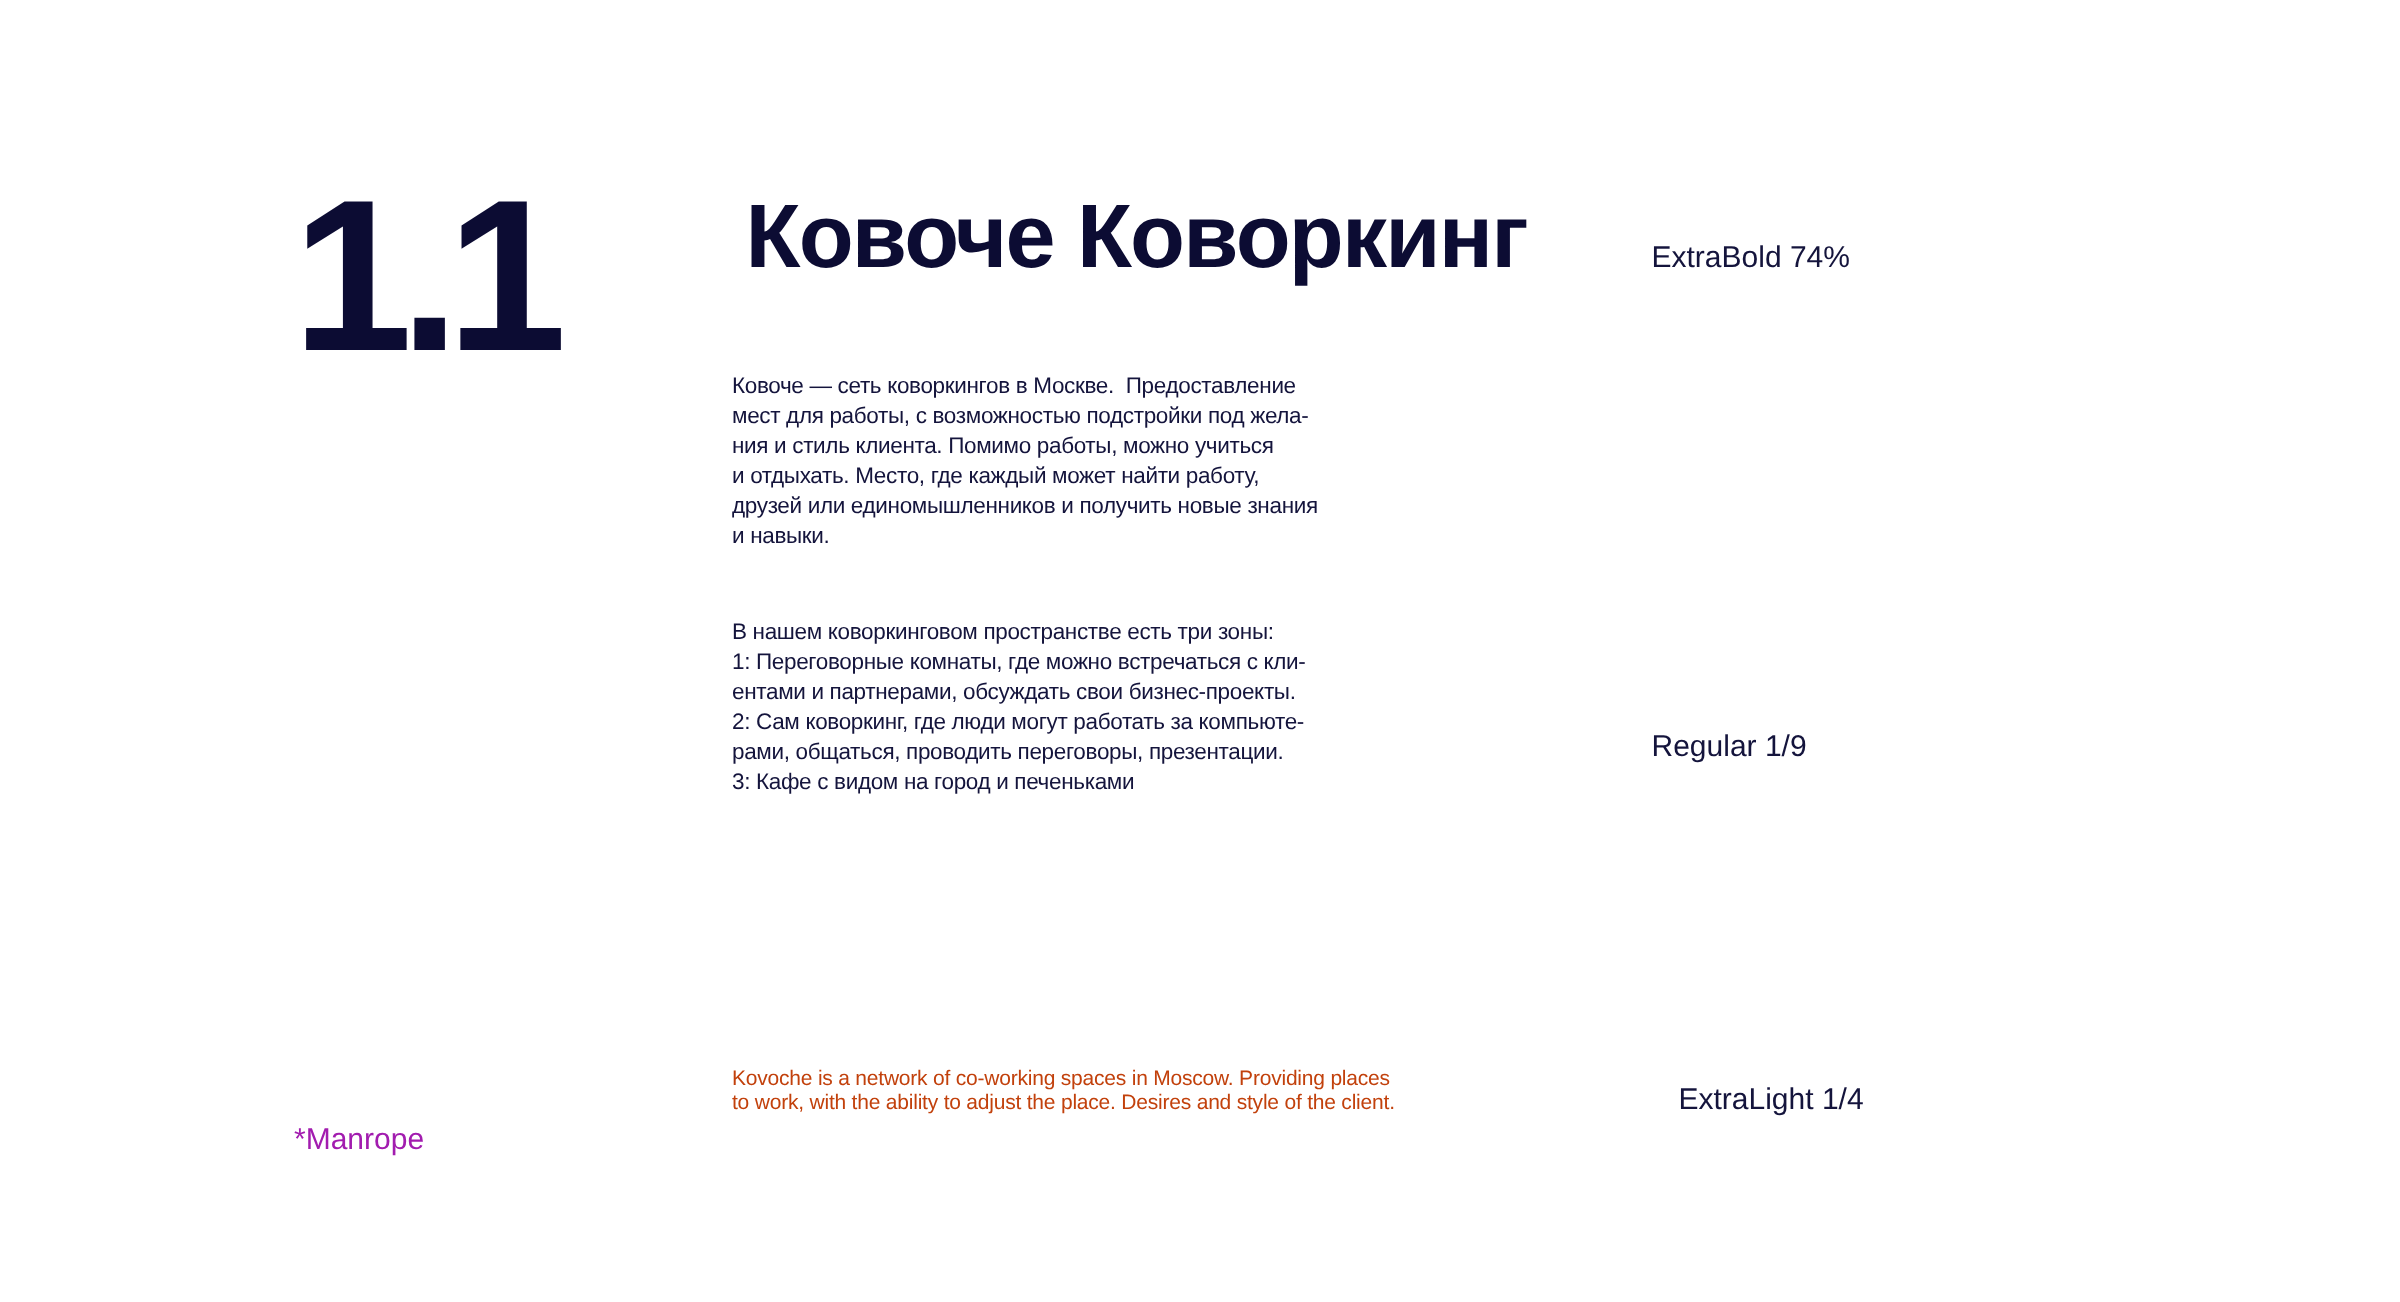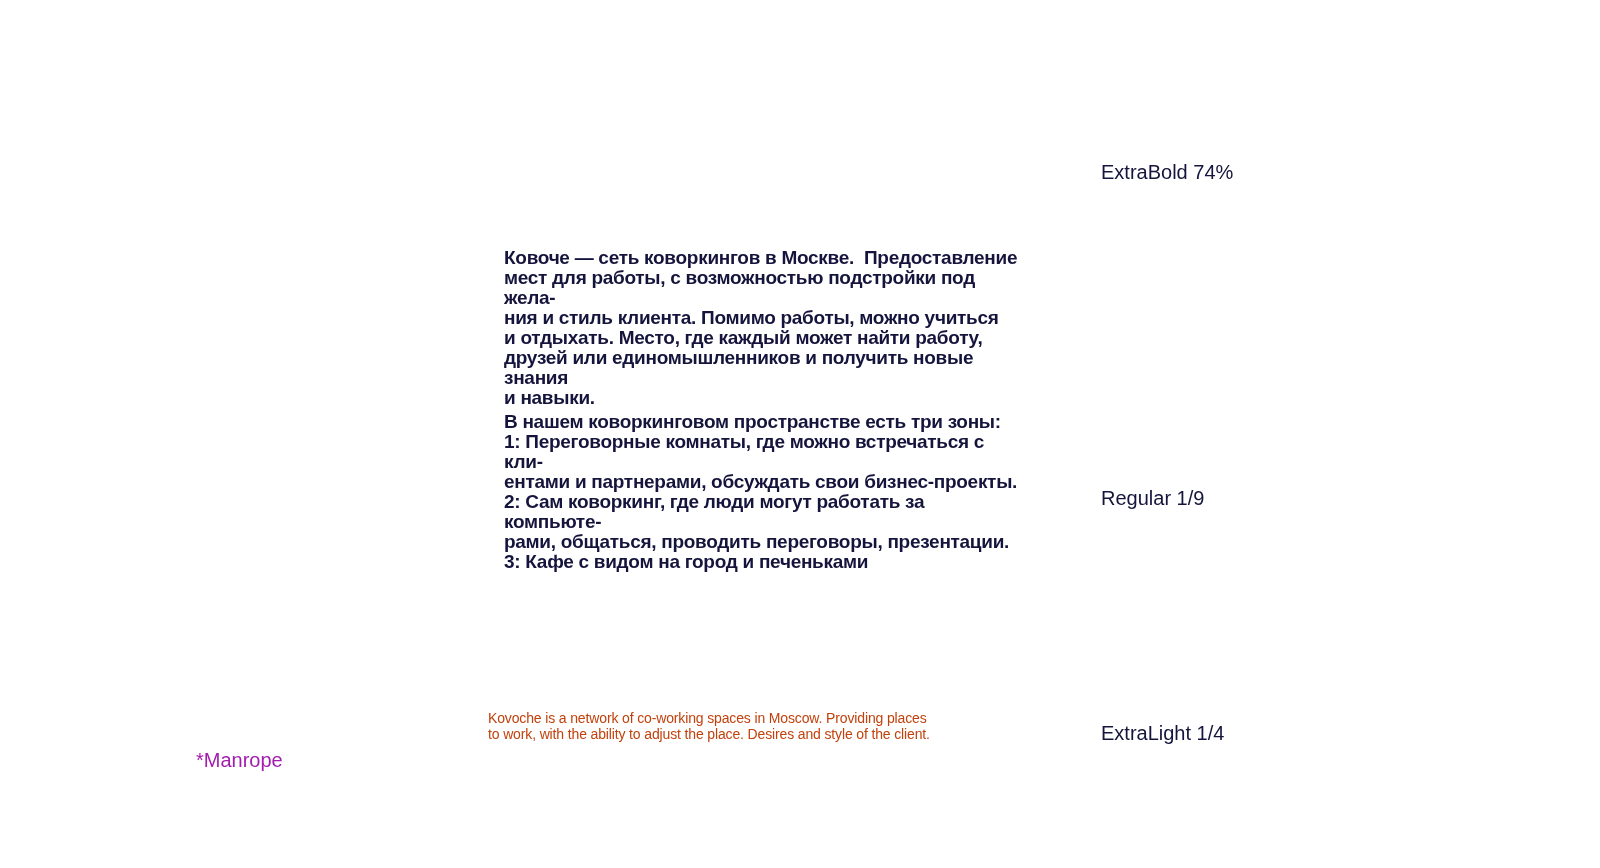--- a/index.html
+++ b/index.html
@@ -40,32 +40,31 @@
   .style-label {
     left: 1101px;
     font-size: 20px;
     line-height: 1.2;
     font-weight: 400;
     color: #14143c;
     white-space: nowrap;
   }
   .label-extrabold { top: 160px; }
   .label-regular   { top: 486px; }
-  .label-extralight{ top: 721px; }
+  .label-extralight{ top: 721px; margin-left: 18px; }
 
   .body-par {
     left: 488px;
     width: 520px;
-    font-size: 19px;
+    font-size: 15px;
     line-height: 20px;
-    font-weight: 700;
+    font-weight: 400;
     letter-spacing: -0.015em;
     color: #14143c;
     white-space: pre-wrap;
-    margin-left: 16px;
   }
   .par-1 { top: 248px; }
   .par-2 { top: 412px; }
 
   .font-note {
     left: 196px;
     top: 748px;
     font-size: 20px;
     line-height: 1.2;
     font-weight: 400;
@@ -82,21 +81,23 @@
     letter-spacing: -0.01em;
     color: #c2410c;
     white-space: pre-wrap;
   }
 </style>
 </head>
 <body>
 
 <div class="page">
 
+  <div class="abs section-number">1.1</div>
 
+  <h1 class="abs title" style="margin:0; font-size:60px;">Ковоче Коворкинг</h1>
 
   <div class="abs style-label label-extrabold">ExtraBold 74%</div>
 
   <div class="abs body-par par-1">Ковоче — сеть коворкингов в Москве.  Предоставление
 мест для работы, с возможностью подстройки под жела-
 ния и стиль клиента. Помимо работы, можно учиться
 и отдыхать. Место, где каждый может найти работу,
 друзей или единомышленников и получить новые знания
 и навыки.</div>
 

